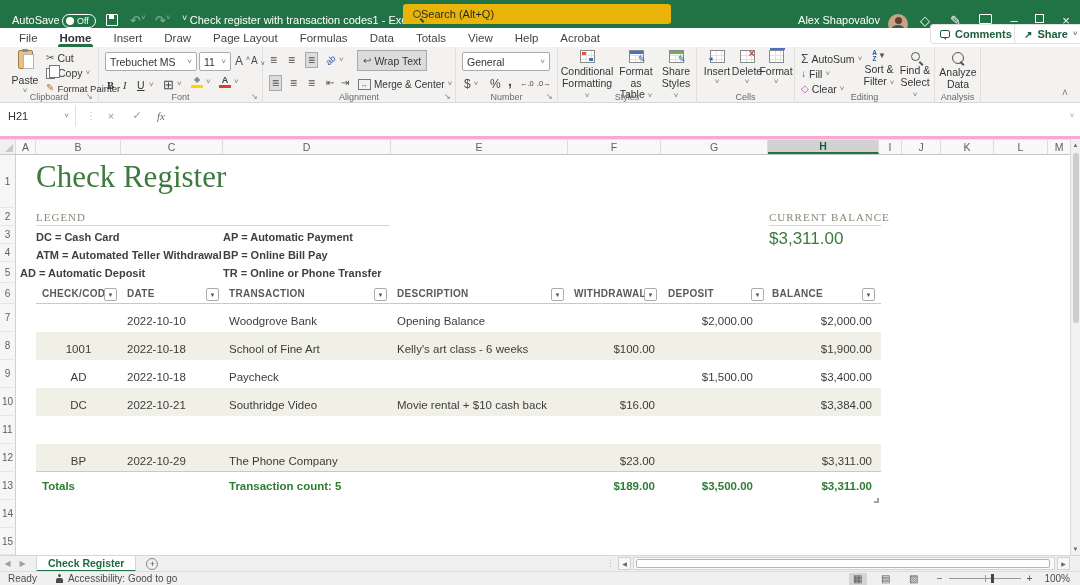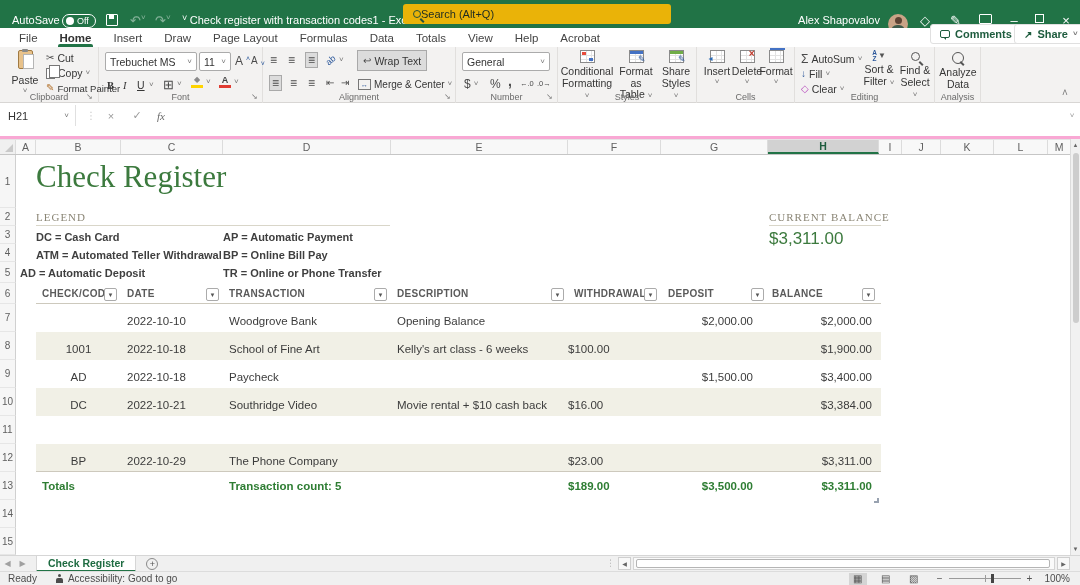--- a/index.html
+++ b/index.html
@@ -87,21 +87,21 @@
 .band{position:absolute;left:36px;width:845px;height:28px;background:#f1f0e6}
 .tline{position:absolute;left:36px;width:845px;height:1px;background:#cdc9bd}
 .th{position:absolute;font-size:10px;font-weight:bold;letter-spacing:.3px;color:#5a5a5a;top:133px}
 .fbtn2{position:absolute;top:133px;width:13px;height:13px;background:#fff;border:1px solid #ababab;border-radius:2px;display:flex;align-items:center;justify-content:center;font-size:6px;color:#555}
 .drow{position:absolute;left:0;width:1080px;height:28px}
 .drow span{position:absolute;bottom:5px;font-size:11.5px;color:#3c3c3c;line-height:12px}
 .c-code{left:36px;width:85px;text-align:center}
 .c-date{left:127px}
 .c-tran{left:229px}
 .c-desc{left:397px}
-.c-wd{left:568px;width:87px;text-align:left}
+.c-wd{left:568px;width:87px;text-align:right}
 .c-dep{left:661px;width:92px;text-align:right}
 .c-bal{left:768px;width:104px;text-align:right}
 .totrow span{color:#2e7d33;font-weight:bold;bottom:8px}
 .t-label{left:42px}
 .t-note{left:229px}
 .cornerhandle{position:absolute;left:874px;top:343px;width:5px;height:5px;border-right:2px solid #98a2b0;border-bottom:2px solid #98a2b0}
 
 .vscroll{position:absolute;right:0;top:139px;width:10px;height:416px;background:#f1f1f1;border-left:1px solid #dcdcdc;display:flex;flex-direction:column;align-items:center}
 .varrow{font-size:6px;color:#666;height:12px;display:flex;align-items:center}
 .vthumb{width:6px;height:170px;background:#cdcdcd;border-radius:3px;margin-top:2px}

